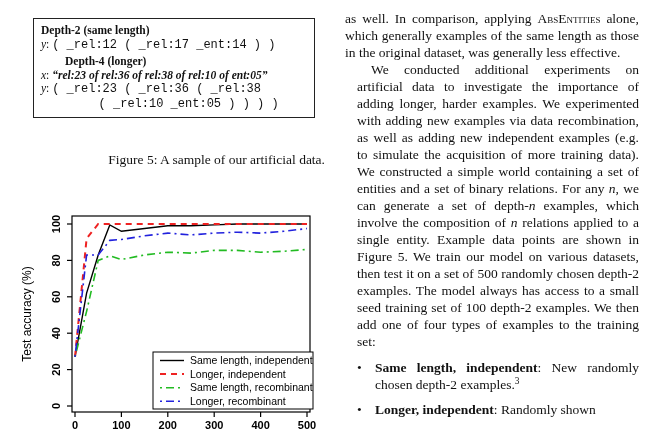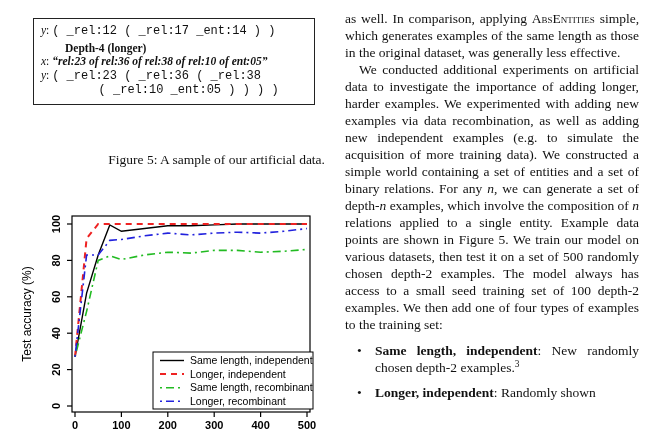--- a/index.html
+++ b/index.html
@@ -10,39 +10,40 @@
               padding:5px 7px 6px 7px;font-size:11.5px;line-height:13.5px;}
   .fb-line{white-space:pre;}
   .fb-gap{margin-top:3px;margin-left:24px;}
   #figure-caption{position:absolute;left:30px;top:152px;width:295px;text-align:right;
                   font-size:13.5px;}
   #chart-wrap{position:absolute;left:20px;top:204px;width:302px;height:234px;}
   
   #right-col{position:absolute;left:345px;top:10px;width:294px;font-size:13.5px;
              line-height:17px;text-align:justify;}
   .para{margin:0;}
-  .para.indent{text-indent:14px;}
+  .para.indent{text-indent:14px;margin-left:12px;}
   .bullets{margin-top:9px;}
   .bullet{position:relative;margin-top:8px;padding-left:30px;}
   .bullet .marker{position:absolute;left:12px;top:0;}
   
   .s-b{font-weight:bold;}
   .s-i{font-style:italic;}
   .s-bi{font-weight:bold;font-style:italic;}
   .s-sc{font-variant:small-caps;}
   .s-tt{font-family:"Liberation Mono",monospace;font-size:12px;white-space:pre;}
   .s-sup{vertical-align:super;font-size:70%;line-height:0;}
   svg text{font-family:"Liberation Sans",sans-serif;}
 </style>
 </head>
 <body>
 
 <div id="page">
 
   <div id="figure-box">
+    <div class="fb-line"><span class="s-b">Depth-2 (same length)</span></div>
     <div class="fb-line"><span class="s-i">y</span><span>: </span><span class="s-tt">( _rel:12 ( _rel:17 _ent:14 ) )</span></div>
     <div class="fb-line fb-gap"><span class="s-b">Depth-4 (longer)</span></div>
     <div class="fb-line"><span class="s-i">x</span><span>: </span><span class="s-bi">“rel:23 of rel:36 of rel:38 of rel:10 of ent:05”</span></div>
     <div class="fb-line"><span class="s-i">y</span><span>: </span><span class="s-tt">( _rel:23 ( _rel:36 ( _rel:38</span></div>
     <div class="fb-line"><span class="s-tt">        ( _rel:10 _ent:05 ) ) ) )</span></div>
   </div>
 
   <div id="figure-caption">Figure 5: A sample of our artificial data.</div>
 
   <div id="chart-wrap">
@@ -91,21 +92,21 @@
           <text x="170" y="173.6" font-size="10.5" fill="#000">Longer, independent</text>
           <line x1="140" y1="183.7" x2="164" y2="183.7" stroke="#22bb22" stroke-width="1.6" stroke-dasharray="2,4,8,4"></line>
           <text x="170" y="187.2" font-size="10.5" fill="#000">Same length, recombinant</text>
           <line x1="140" y1="197.3" x2="164" y2="197.3" stroke="#2222dd" stroke-width="1.6" stroke-dasharray="2,4,8,4"></line>
           <text x="170" y="200.8" font-size="10.5" fill="#000">Longer, recombinant</text>
         </g>
       </svg>
   </div>
 
   <div id="right-col">
-    <p class="para"><span>as well. In comparison, applying </span><span class="s-sc">AbsEntities</span><span> simple, which generates examples of the same length as those in the original dataset, was generally less effective.</span></p>
+    <p class="para"><span>as well. In comparison, applying </span><span class="s-sc">AbsEntities</span><span> alone, which generally examples of the same length as those in the original dataset, was generally less effective.</span></p>
     <p class="para indent"><span>We conducted additional experiments on artificial data to investigate the importance of adding longer, harder examples. We experimented with adding new examples via data recombination, as well as adding new independent examples (e.g. to simulate the acquisition of more training data). We constructed a simple world containing a set of entities and a set of binary relations. For any </span><span class="s-i">n</span><span>, we can generate a set of depth-</span><span class="s-i">n</span><span> examples, which involve the composition of </span><span class="s-i">n</span><span> relations applied to a single entity. Example data points are shown in Figure 5. We train our model on various datasets, then test it on a set of 500 randomly chosen depth-2 examples. The model always has access to a small seed training set of 100 depth-2 examples. We then add one of four types of examples to the training set:</span></p>
     <div class="bullets">
       <div class="bullet">
         <span class="marker">•</span>
         <span><span class="s-b">Same length, independent</span><span>: New randomly chosen depth-2 examples.</span><span class="s-sup">3</span></span>
       </div>
       <div class="bullet">
         <span class="marker">•</span>
         <span><span class="s-b">Longer, independent</span><span>: Randomly shown</span></span>
       </div>

